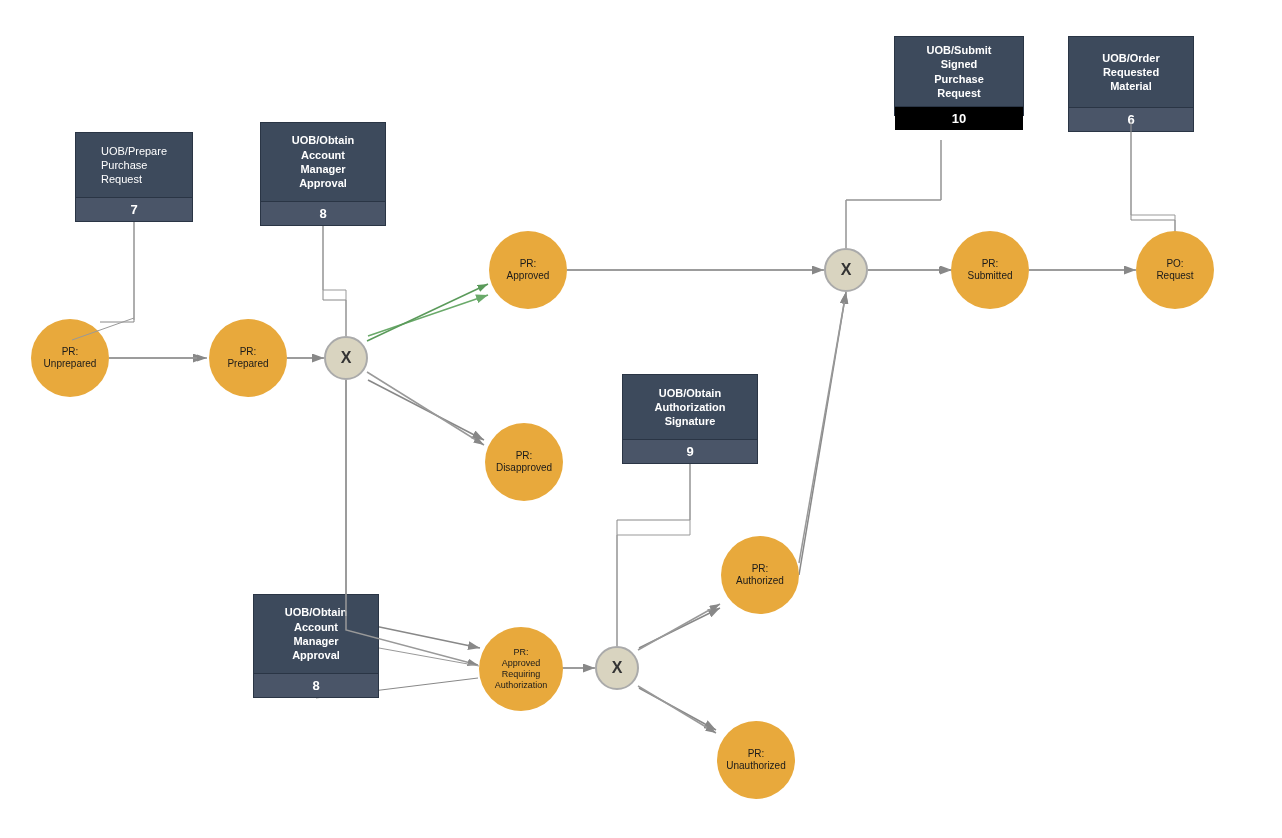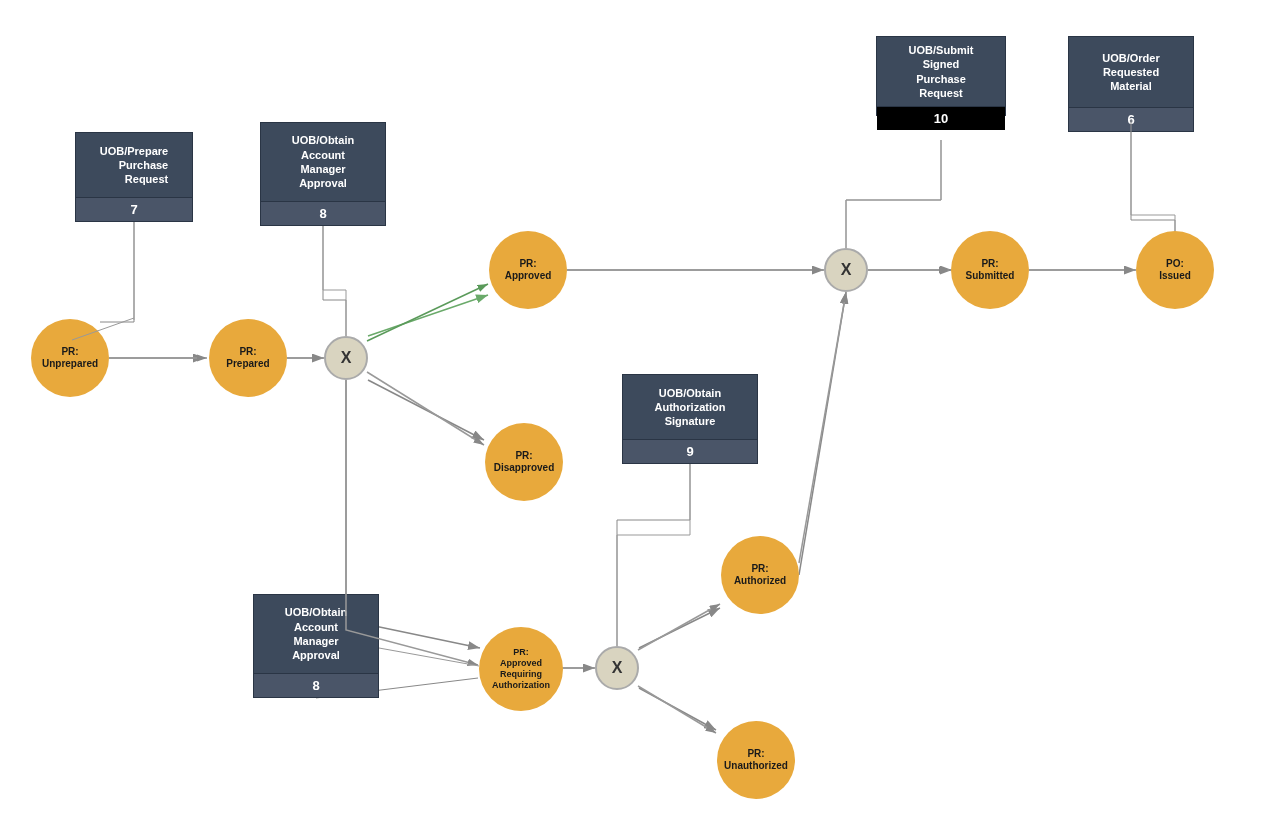--- a/index.html
+++ b/index.html
@@ -30,21 +30,21 @@
       align-items: center;
     }
     .circle-node {
       border-radius: 50%;
       background: #E8A93C;
       display: flex;
       align-items: center;
       justify-content: center;
       text-align: center;
       font-size: 11px;
-      font-weight: bold;
+      font-weight: normal;
       color: #1a1a1a;
       line-height: 1.2;
     }
     .circle-node.large {
       width: 78px;
       height: 78px;
     }
     .gateway-node {
       border-radius: 50%;
       background: #d9d4c0;
@@ -224,46 +224,46 @@
   <div class="node" style="left: 951px; top: 231px;">
     <div class="circle-node large">
       <span style="white-space:pre-line; font-size:10px;">PR:
 Submitted</span>
     </div>
   </div>
 
   <div class="node" style="left: 1136px; top: 231px;">
     <div class="circle-node large">
       <span style="white-space:pre-line; font-size:10px;">PO:
-Issued</span>
+Request</span>
     </div>
   </div>
 
   <div class="node task-box" style="position:absolute; left:75px; top:132px; width:118px; height:90px;">
-    <div class="task-label" style="font-size:11px; font-weight:bold; color:#fff; text-align:right; padding:6px; line-height:1.3; flex:1; display:flex; align-items:center; justify-content:center;">
+    <div class="task-label" style="font-size:11px; font-weight:normal; color:#fff; text-align:left; padding:6px; line-height:1.3; flex:1; display:flex; align-items:center; justify-content:center;">
       UOB/Prepare<br>Purchase<br>Request
     </div>
     <div class="task-number" style="background:#4a5568; width:100%; text-align:center; padding:4px 0; font-size:13px; font-weight:bold; color:#fff; border-top:1px solid #2a3545;">7</div>
   </div>
 
   <div class="node task-box" style="position:absolute; left:260px; top:122px; width:126px; height:104px;">
     <div class="task-label" style="font-size:11px; font-weight:bold; color:#fff; text-align:center; padding:6px; line-height:1.3; flex:1; display:flex; align-items:center; justify-content:center;">
       UOB/Obtain<br>Account<br>Manager<br>Approval
     </div>
     <div class="task-number" style="background:#4a5568; width:100%; text-align:center; padding:4px 0; font-size:13px; font-weight:bold; color:#fff; border-top:1px solid #2a3545;">8</div>
   </div>
 
   <div class="node task-box" style="position:absolute; left:622px; top:374px; width:136px; height:90px;">
     <div class="task-label" style="font-size:11px; font-weight:bold; color:#fff; text-align:center; padding:6px; line-height:1.3; flex:1; display:flex; align-items:center; justify-content:center;">
       UOB/Obtain<br>Authorization<br>Signature
     </div>
     <div class="task-number" style="background:#4a5568; width:100%; text-align:center; padding:4px 0; font-size:13px; font-weight:bold; color:#fff; border-top:1px solid #2a3545;">9</div>
   </div>
 
-  <div class="node task-box" style="position:absolute; left:876px; top:36px; width:130px; height:80px;">
+  <div class="node task-box" style="position:absolute; left:894px; top:36px; width:130px; height:80px;">
     <div class="task-label" style="font-size:11px; font-weight:bold; color:#fff; text-align:center; padding:6px; line-height:1.3; flex:1; display:flex; align-items:center; justify-content:center;">
       UOB/Submit<br>Signed<br>Purchase<br>Request
     </div>
     <div class="task-number" style="background:#000000; width:100%; text-align:center; padding:4px 0; font-size:13px; font-weight:bold; color:#fff; border-top:1px solid #2a3545;">10</div>
   </div>
 
   <div class="node task-box" style="position:absolute; left:1068px; top:36px; width:126px; height:96px;">
     <div class="task-label" style="font-size:11px; font-weight:bold; color:#fff; text-align:center; padding:6px; line-height:1.3; flex:1; display:flex; align-items:center; justify-content:center;">
       UOB/Order<br>Requested<br>Material
     </div>

